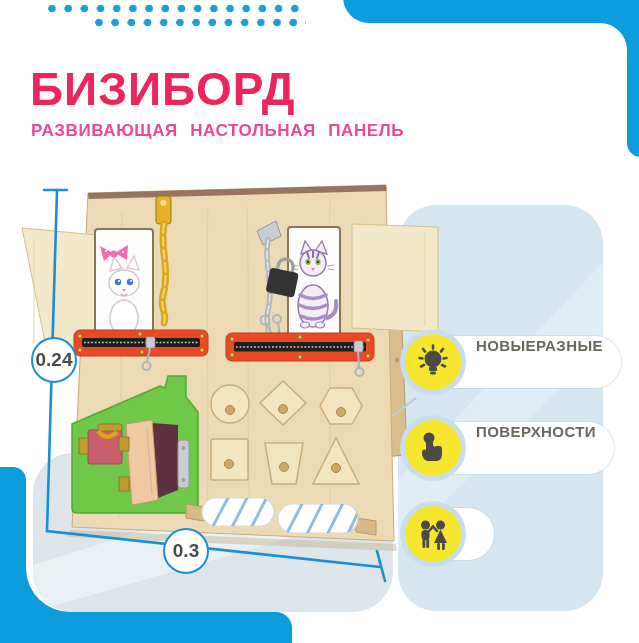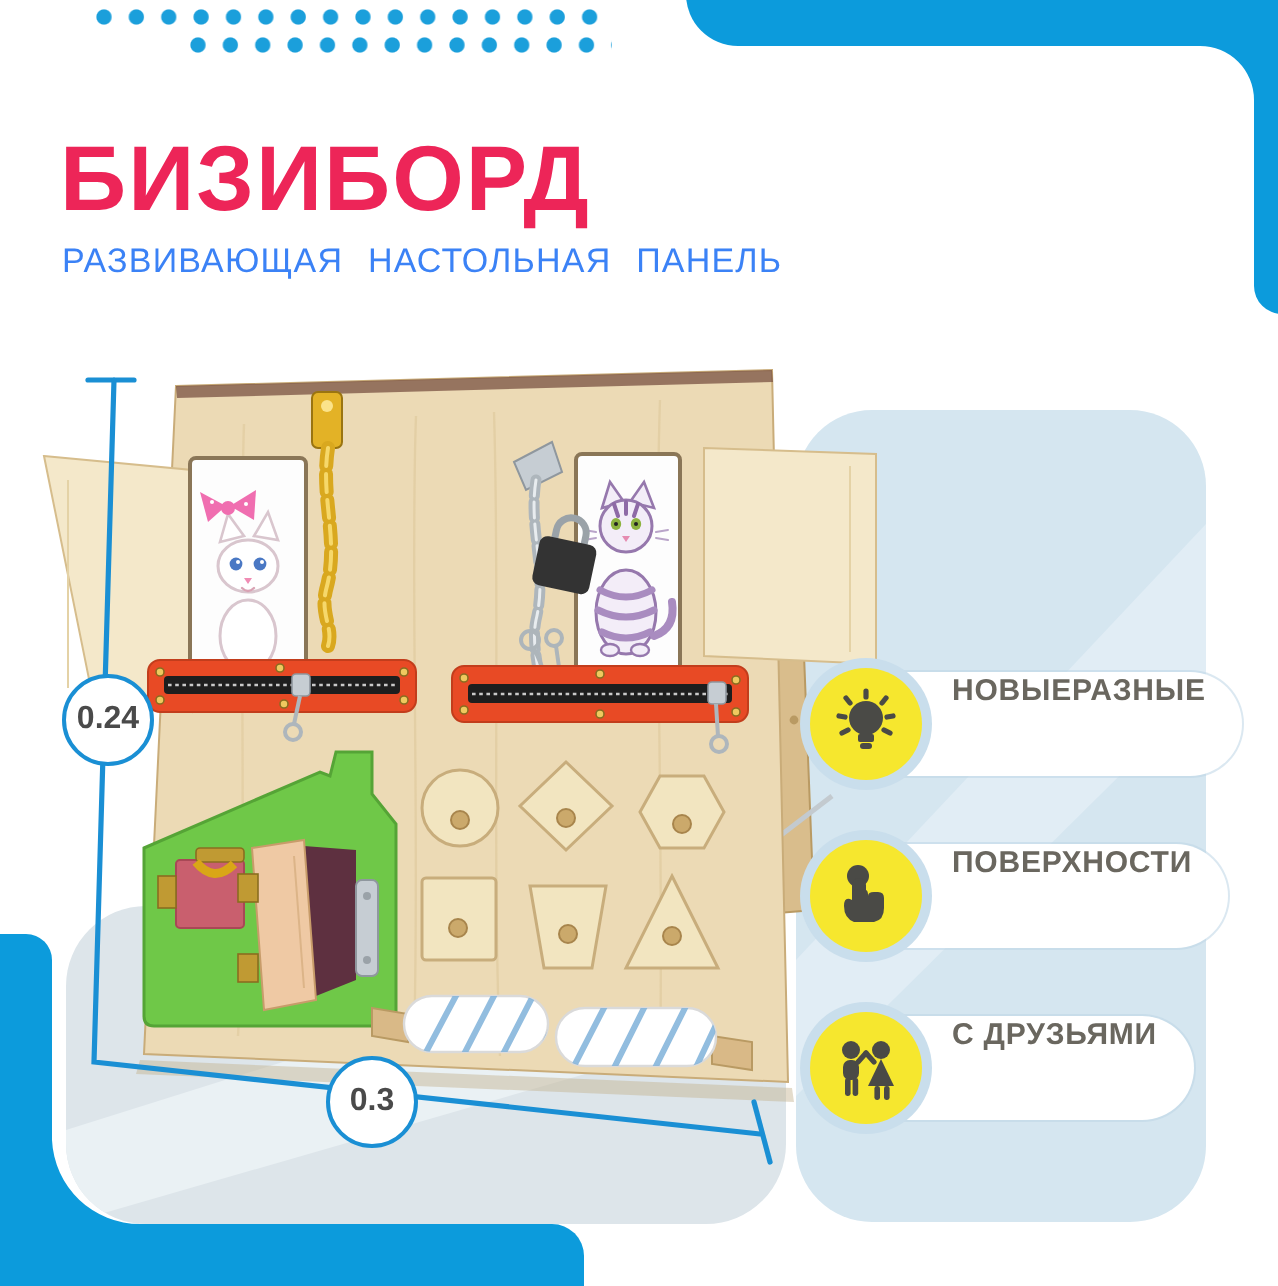--- a/index.html
+++ b/index.html
@@ -6,25 +6,25 @@
     font-family:"Liberation Sans","DejaVu Sans",sans-serif;}
   .stage{position:relative;width:639px;height:643px;background:#fff;overflow:hidden;}
   svg.scene{position:absolute;left:0;top:0;z-index:1;}
   .dots{position:absolute;height:9px;z-index:2;
     background-image:radial-gradient(circle at 4px 4.5px,#1B9FDB 3.5px,rgba(0,0,0,0) 4.1px);
     background-size:16.2px 9px;background-repeat:repeat-x;}
   #dots-row-1{left:48px;top:4px;width:259px;}
   #dots-row-2{left:95px;top:18px;width:211px;}
   .header{position:absolute;left:30px;top:66px;z-index:3;}
   .title{font-size:46px;font-weight:bold;color:#ED2558;letter-spacing:1px;line-height:1;margin:0;}
-  .subtitle{margin:10px 0 0 1px;font-size:17px;font-weight:normal;color:#3b82f6;
+  .subtitle{margin:10px 0 0 1px;font-size:17px;font-weight:bold;color:#ec4899;
     letter-spacing:.6px;word-spacing:7px;line-height:1;}
   .dim-circle{position:absolute;width:46px;height:46px;border-radius:50%;background:#fff;
     border:2.6px solid #1A8FD4;z-index:3;display:flex;align-items:center;justify-content:center;
-    font-size:16px;font-weight:bold;color:#4A4A4A;box-sizing:border-box;}
+    font-size:19px;font-weight:bold;color:#4A4A4A;box-sizing:border-box;}
   #dim-height{left:31px;top:337px;}
   #dim-width{left:163px;top:528px;}
   .badge{position:absolute;z-index:3;height:66px;}
   .badge .pill{position:absolute;left:28px;top:7px;height:52px;border-radius:26px;background:#ffffff;
     box-shadow:0 0 0 1px rgba(190,214,230,.55);padding:0 18px 0 48px;display:flex;flex-direction:row;
     justify-content:center;white-space:nowrap;}
   .badge .pill span{font-size:15px;font-weight:bold;color:#6A675F;letter-spacing:.4px;line-height:1.35;}
   .badge .ring{position:absolute;left:0;top:0;width:66px;height:66px;border-radius:50%;background:#C9DEEC;
     display:flex;align-items:center;justify-content:center;}
   .badge .circle{width:56px;height:56px;border-radius:50%;background:#F6E72E;
@@ -310,21 +310,20 @@
             <rect x="11" y="9" width="7" height="16" rx="3.5"></rect>
             <path d="M11,20 q-4,-2 -4,3 q0,6 5,8 l10,0 q5,-1 5,-7 l0,-5 q0,-3 -3,-3 l-2,0 q-3,0 -3,2 l0,-1 q0,-2.5 -3,-2.5 l-2,0 q-3,0 -3,3 Z"></path>
           </g>
         </svg>
       </div>
     </div>
   </div>
 
   <div class="badge" id="badge-2">
     <div class="pill">
-      <span>С ДРУЗЬЯМИ</span>
     </div>
     <div class="ring">
       <div class="circle">
         <svg width="36" height="36" viewBox="0 0 36 36">
           <g fill="#4A4A46">
             <circle cx="10.5" cy="9" r="4.5"></circle>
             <rect x="6.5" y="14" width="8" height="10" rx="3.5"></rect>
             <rect x="7.5" y="23" width="2.8" height="9" rx="1.2"></rect>
             <rect x="11.3" y="23" width="2.8" height="9" rx="1.2"></rect>
             <circle cx="25.5" cy="9" r="4.5"></circle>

